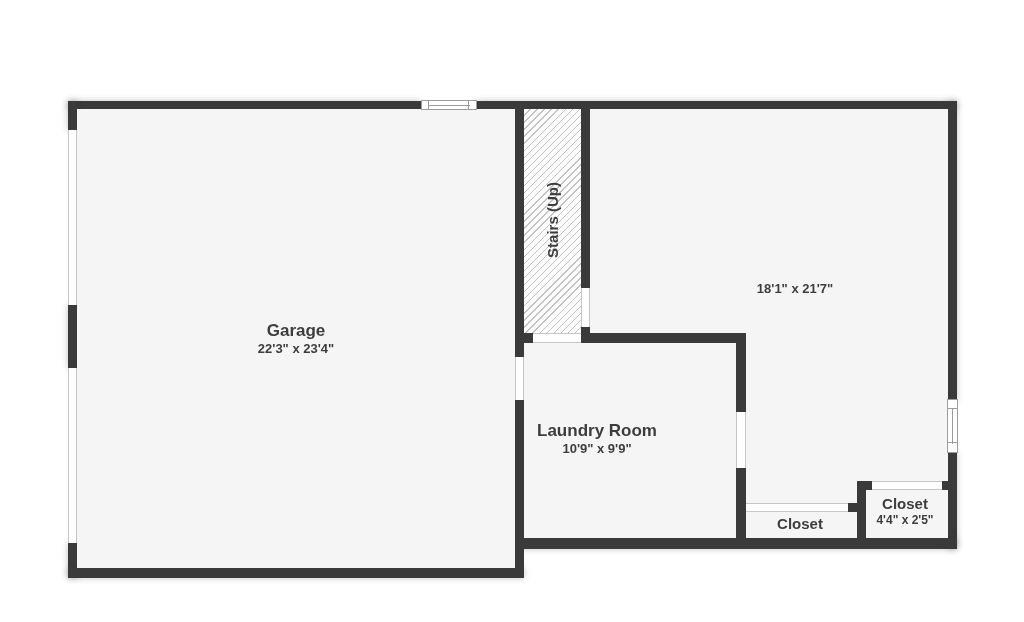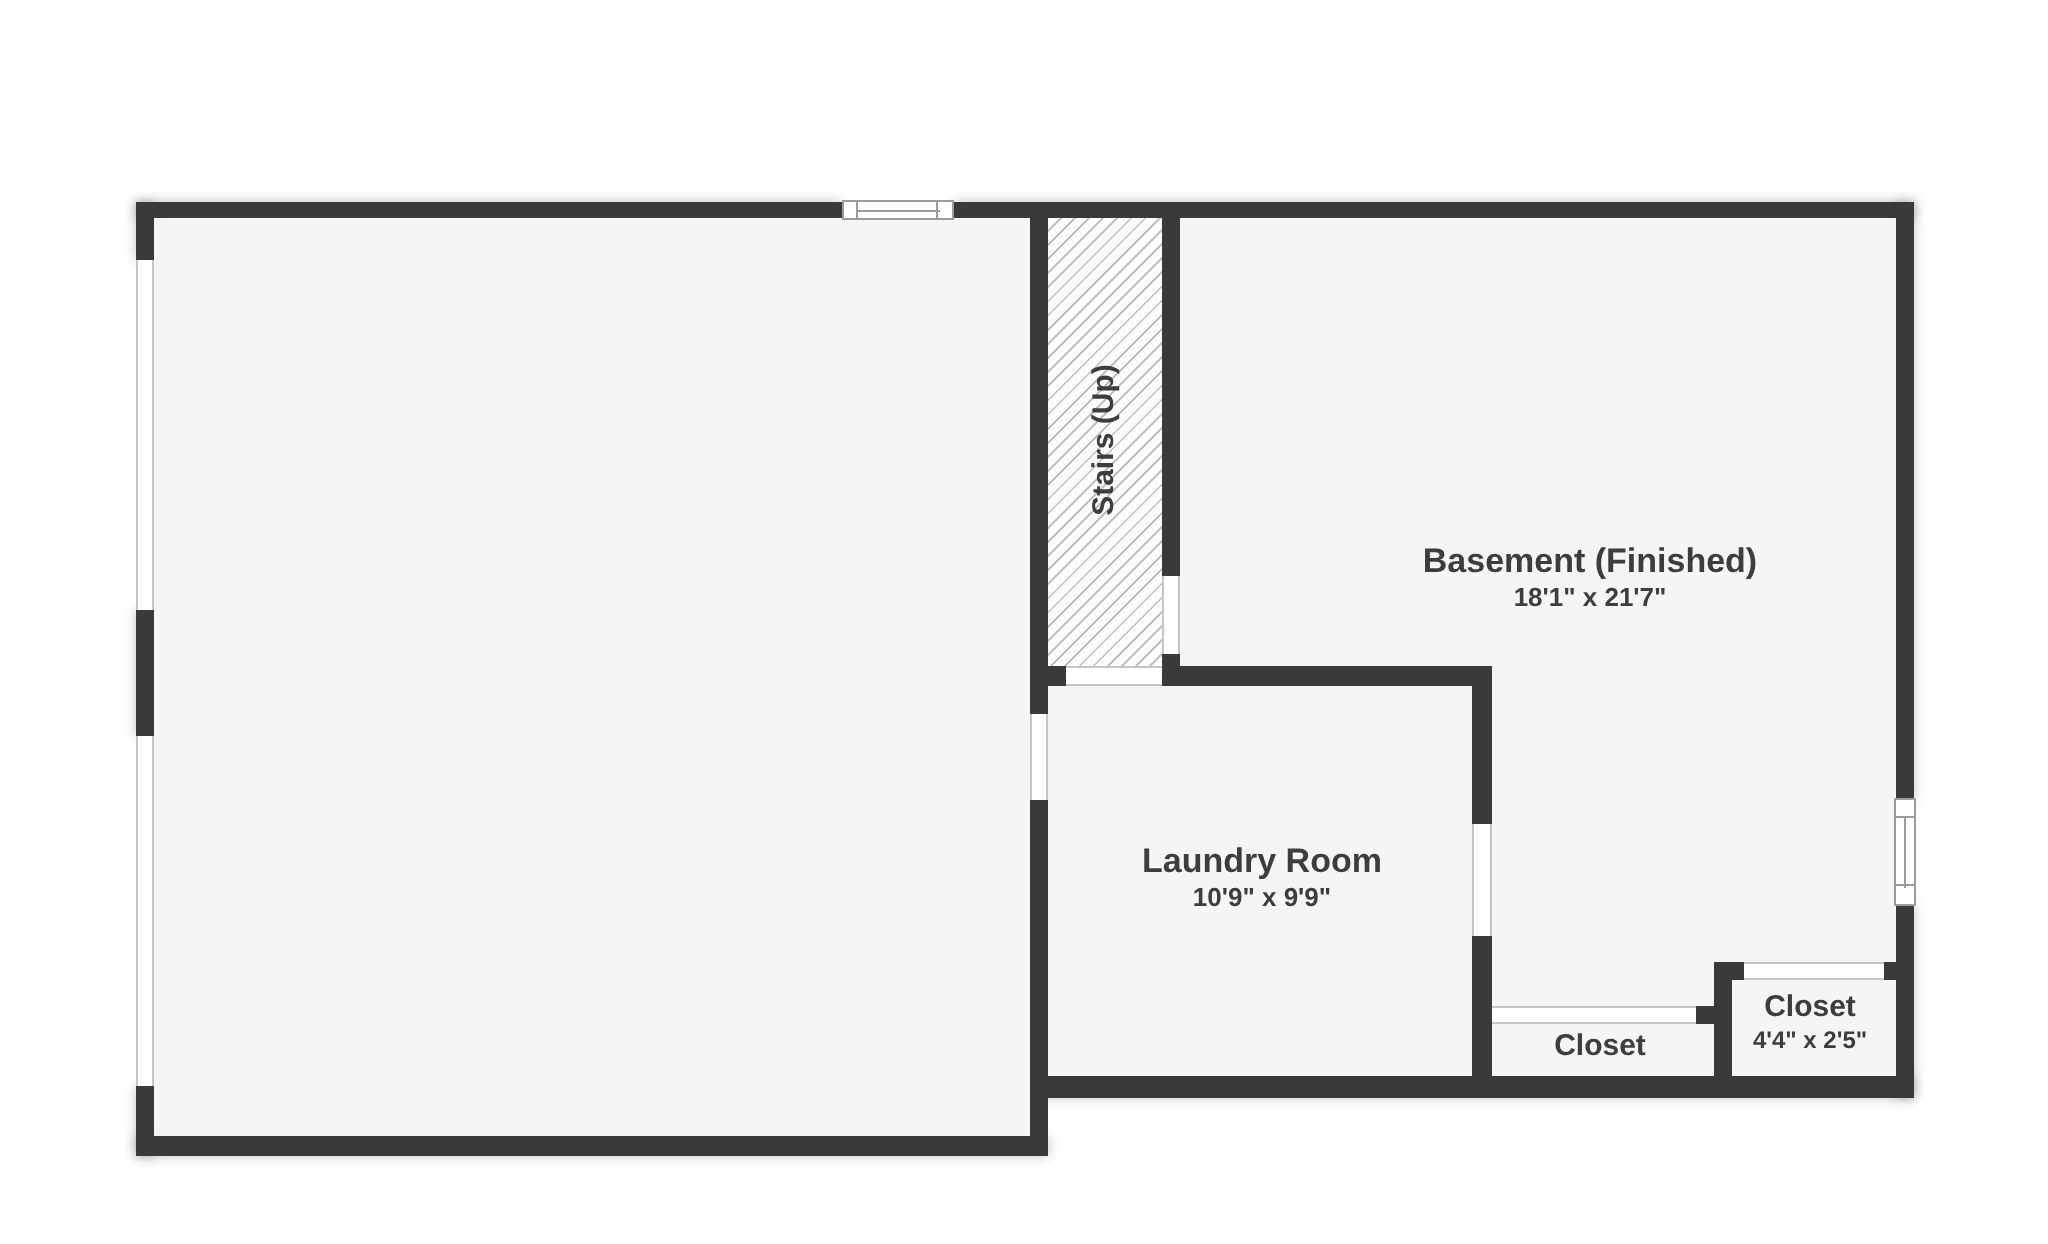--- a/index.html
+++ b/index.html
@@ -91,31 +91,34 @@
   <div class="o vert" style="left:515px; top:357px; width:9px;  height:43px;"></div>
   <div class="o vert" style="left:581px; top:288px; width:9px;  height:39px;"></div>
   <div class="o horz" style="left:533px; top:333px; width:48px; height:10px;"></div>
   <div class="o vert" style="left:736px; top:412px; width:10px; height:56px;"></div>
   <div class="o horz" style="left:746px; top:503px; width:102px; height:9px;"></div>
   <div class="o horz" style="left:872px; top:481px; width:70px; height:9px;"></div>
 
   <div class="window-h" style="left:421px; top:100px; width:56px; height:10px;"></div>
   <div class="window-v" style="left:947px; top:399px; width:11px; height:54px;"></div>
 
+  <div class="label" style="left:296px; top:339px;">
+    <div class="room-name">Garage</div>
+    <div class="room-dims">22'3" x 23'4"</div>
+  </div>
 
   <div class="label rot" style="left:552px; top:220px;">
     <span>Stairs (Up)</span>
   </div>
 
   <div class="label" style="left:795px; top:289px;">
-    <div class="room-name">Basement (Finished)</div>
     <div class="room-dims">18'1" x 21'7"</div>
   </div>
 
-  <div class="label" style="left:631px; top:439px;text-align:center;">
+  <div class="label" style="left:597px; top:439px;text-align:center;">
     <div class="room-name">Laundry Room</div>
     <div class="room-dims">10'9" x 9'9"</div>
   </div>
 
   <div class="label small" style="left:800px; top:523px;">
     <div class="room-name">Closet</div>
   </div>
 
   <div class="label small" style="left:905px; top:511px;">
     <div class="room-name">Closet</div>

